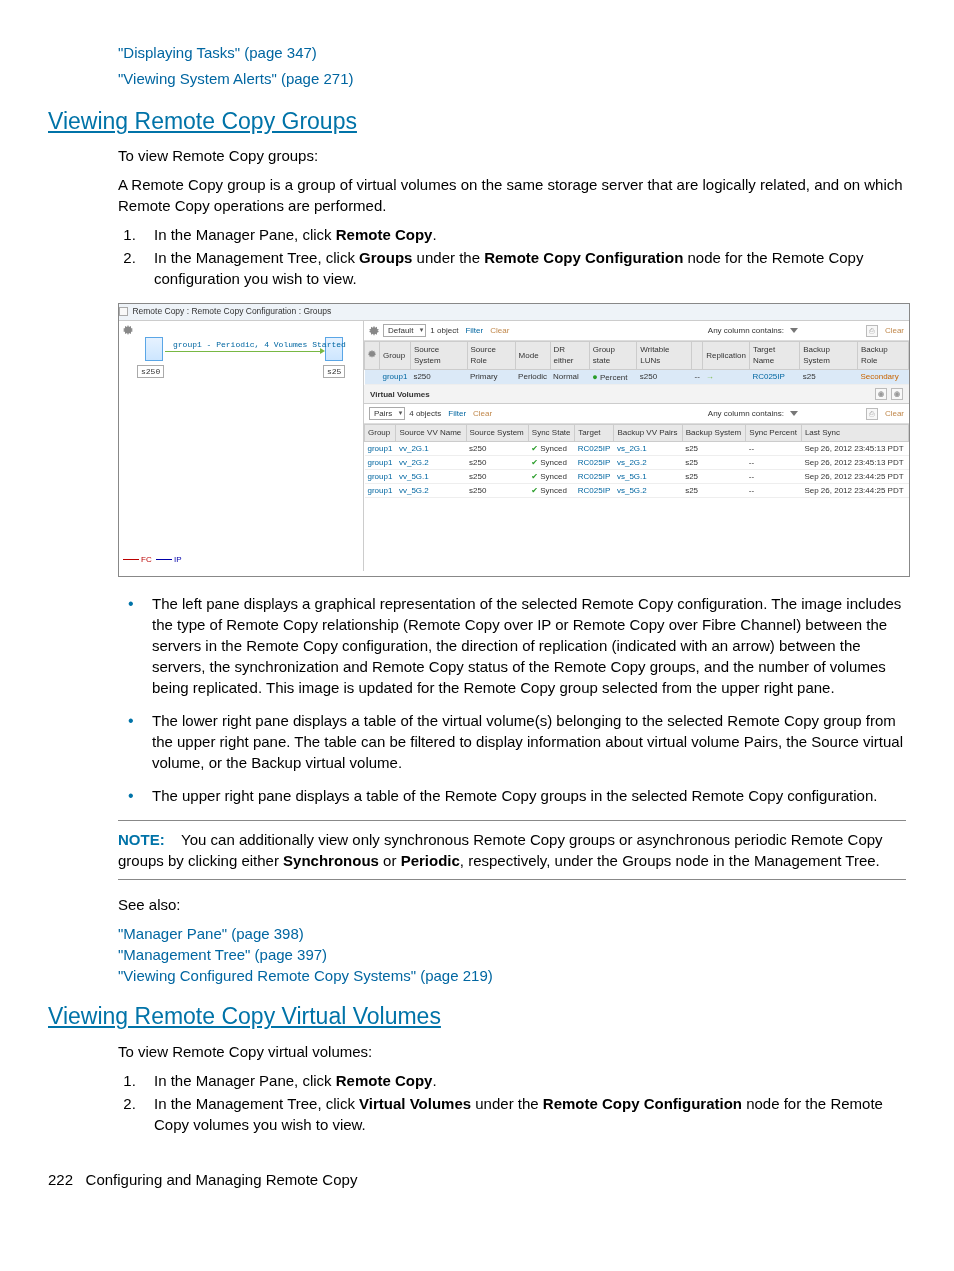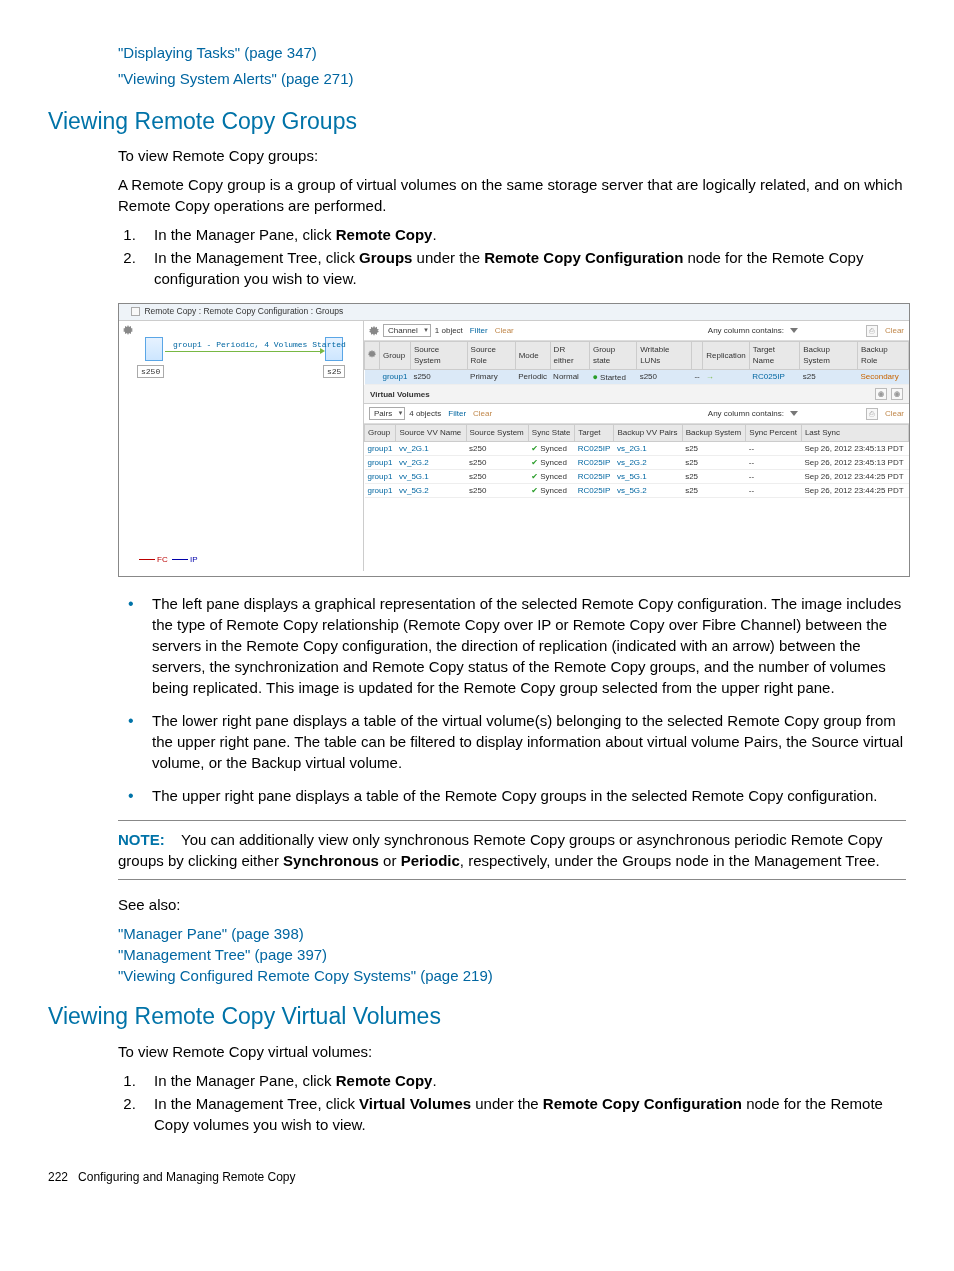--- a/index.html
+++ b/index.html
@@ -14,20 +14,21 @@
   }
   .link {
     color: #0066a1;
     text-decoration: none;
   }
   h2 {
     color: #0073a8;
     font-weight: normal;
     font-size: 23px;
     margin: 14px 0 6px 0;
+    text-decoration: underline;
   }
   .body-block {
     margin-left: 70px;
   }
   .top-links {
     margin-left: 70px;
     line-height: 1.7;
   }
   p { margin: 8px 0; }
   ol {
@@ -60,38 +61,38 @@
     border-top: 1px solid #888;
     border-bottom: 1px solid #888;
     padding: 8px 0;
     margin: 14px 0;
   }
   .note-label {
     color: #0073a8;
     font-weight: bold;
   }
   .footer {
-    font-size: 12px;
+    font-size: 15px;
     margin-top: 34px;
     color:#000;
   }
 
   
   .figure {
     margin: 14px 0 16px 0;
     border: 1px solid #888;
     font-family: Tahoma, Arial, sans-serif;
     font-size: 8px;
     color: #333;
     width: 790px;
   }
   .fig-titlebar {
     background: #eef3f8;
     border-bottom: 1px solid #ccc;
-    padding: 2px 12px;
+    padding: 2px 0;
     font-size: 8.5px;
   }
   .sq {
     display:inline-block;
     width:7px; height:7px;
     border:1px solid #aaa;
     background:#f8f8f8;
     margin-right:2px;
     vertical-align:middle;
   }
@@ -133,21 +134,21 @@
   }
   .arrow-line {
     position:absolute; top:24px; left:40px; width:158px; height:0;
     border-top:1px solid #78b843;
   }
   .arrow-head {
     position:absolute; top:21px; left:195px;
     width:0;height:0;border-left:5px solid #78b843;border-top:3px solid transparent;border-bottom:3px solid transparent;
   }
   .legend {
-    position:absolute; bottom:6px; left:18px;
+    position:absolute; bottom:6px; left:2px;
   }
   .legend .fc { color:#b00; }
   .legend .ip { color:#00a; }
   .legend .dash { display:inline-block; width:16px; border-top:1px solid #b00; vertical-align:middle; margin:0 2px;}
   .legend .dash2 { display:inline-block; width:16px; border-top:1px solid #00a; vertical-align:middle; margin:0 2px;}
 
   .fig-right {
     flex:1;
     padding:0;
     box-sizing:border-box;
@@ -250,21 +251,21 @@
       <div class="legend">
         <span class="dash"></span><span class="fc">FC</span>
         <span class="dash2"></span><span class="ip">IP</span>
       </div>
     </div>
 
     <div class="fig-right">
 
       <div class="toolbar">
         <span class="gear"></span>
-        <span class="dd">Channel</span>
+        <span class="dd">Default</span>
         <span>1 object</span>
         <span class="lnk"><span>Filter</span></span>
         <span class="lnk clr">Clear</span>
         <span class="spacer"></span>
         <span>Any column contains:</span>
             <span class="tri"></span>
         <span style="width:60px;"></span>
         <span class="iconbox">⎙</span>
         <span class="lnk clr">Clear</span>
       </div>
@@ -286,21 +287,21 @@
           <th>Backup System</th>
           <th>Backup Role</th>
         </tr>
         <tr class="sel">
           <td></td>
           <td class="blue-txt">group1</td>
           <td>s250</td>
           <td>Primary</td>
           <td>Periodic</td>
           <td>Normal</td>
-          <td><span class="green-dot">●</span> <span>Started</span></td>
+          <td><span class="green-dot">●</span> <span>Percent</span></td>
           <td>s250</td>
           <td>--</td>
           <td class="arrow-green">→</td>
           <td class="blue-txt">RC025IP</td>
           <td>s25</td>
           <td class="orng">Secondary</td>
         </tr>
       </tbody>
           </table>
 

